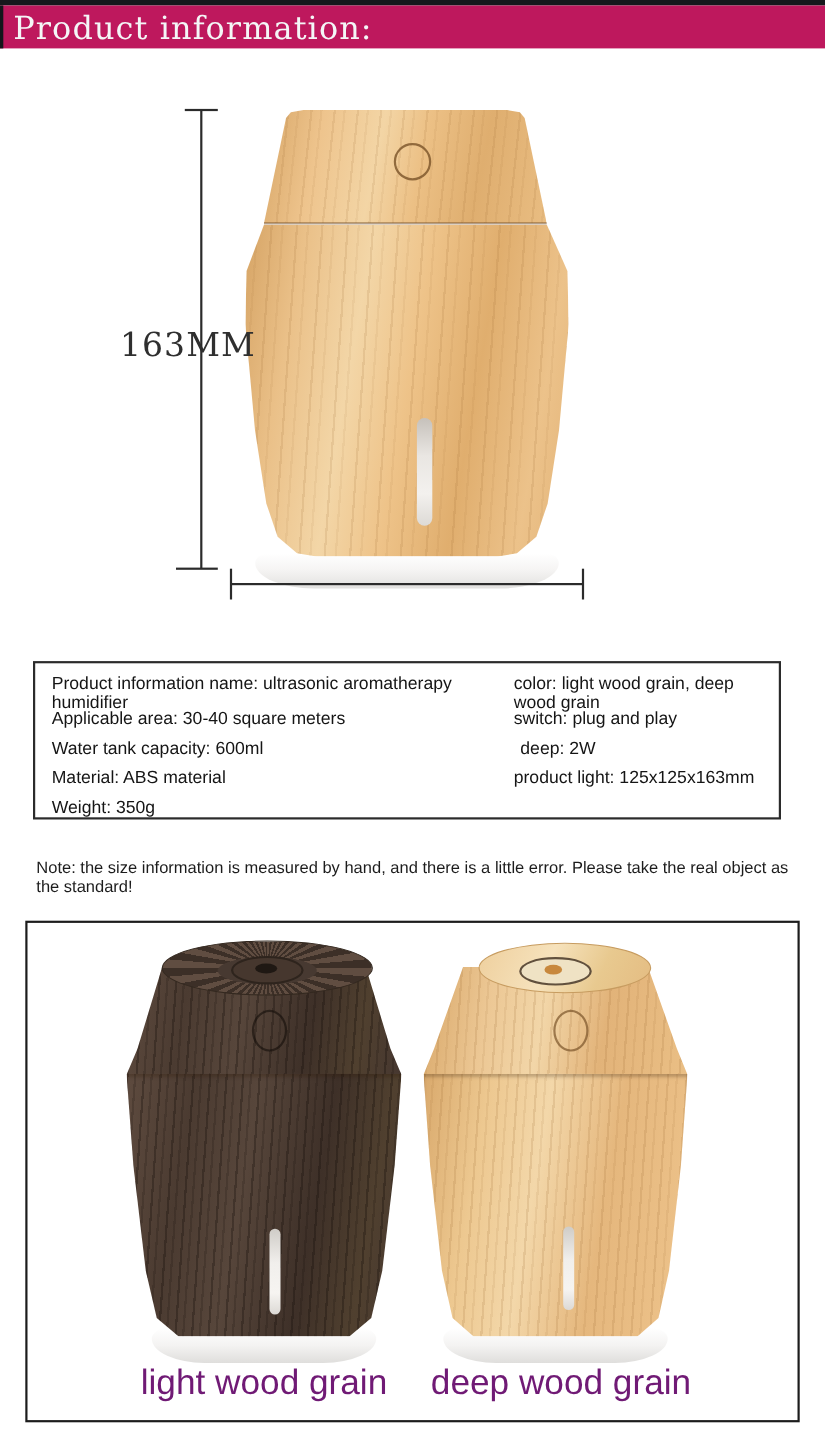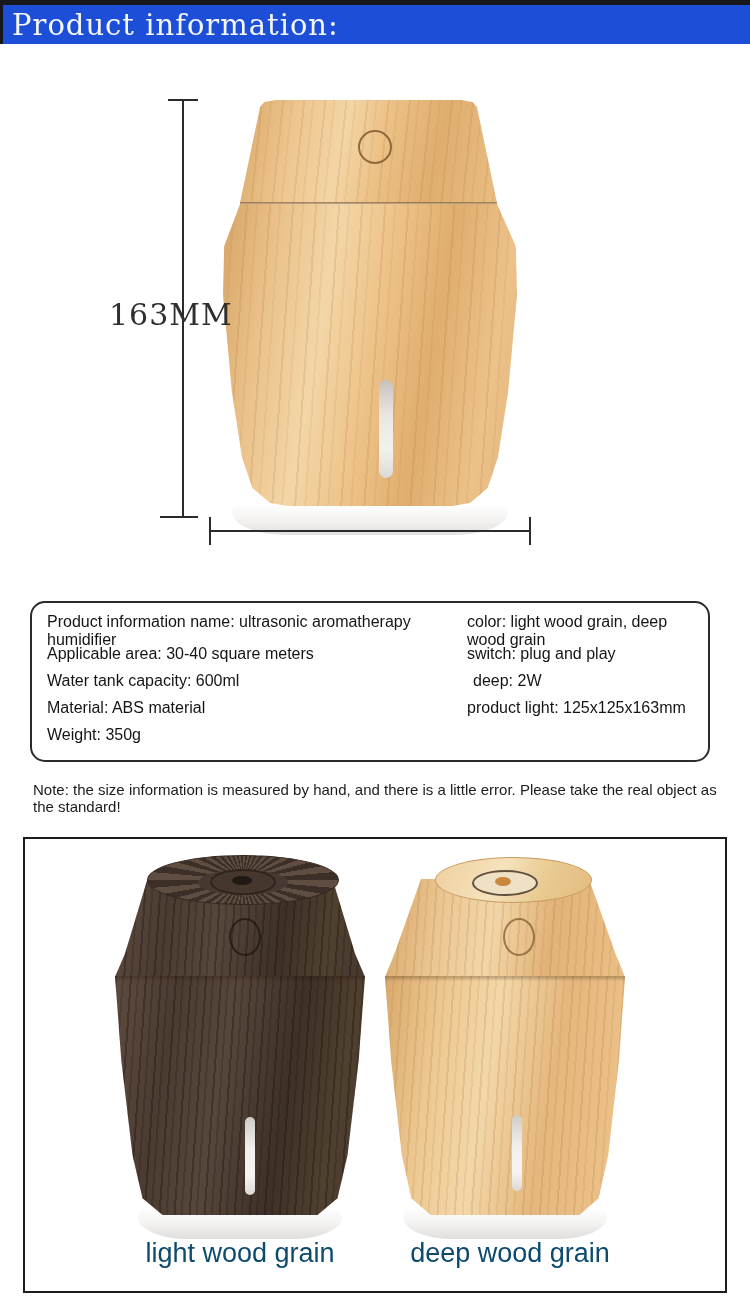--- a/index.html
+++ b/index.html
@@ -1,21 +1,21 @@
 <!DOCTYPE html>
 <html><head>
 <meta charset="utf-8">
 <style>
   html,body{margin:0;padding:0;background:#ffffff;}
   .page{position:relative;width:750px;height:1308px;background:#ffffff;overflow:hidden;
         font-family:"Liberation Sans",sans-serif;color:#1a1a1a;}
 
   
   .top-strip{position:absolute;left:0;top:0;width:750px;height:5px;background:#16181c;}
-  .header-bar{position:absolute;left:0;top:5px;width:750px;height:39px;background:#1d4ed8;
+  .header-bar{position:absolute;left:0;top:5px;width:750px;height:39px;background:#be185d;
               border-left:3px solid #14161a;box-sizing:border-box;display:flex;align-items:center;}
   .header-title{font-family:"DejaVu Serif","Liberation Serif",serif;font-size:29px;color:#f4f6f7;
                 padding-left:9px;letter-spacing:1px;font-weight:400;}
   .hero{position:absolute;left:215px;top:95px;width:310px;height:445px;}
   .hero-base{position:absolute;left:17px;top:408px;width:276px;height:32px;
              border-radius:14px 14px 60px 60px/10px 10px 26px 26px;
              background:linear-gradient(180deg,#ffffff 0%,#f6f5f4 45%,#e2e1df 100%);}
   .hero-cap{position:absolute;left:25px;top:5px;width:257px;height:103px;
             clip-path:polygon(7.8% 7%,9.5% 2%,14% 0%,86% 0%,90.5% 2%,92.2% 7%,100% 100%,0% 100%);
             background:
@@ -33,22 +33,22 @@
                border:2px solid rgba(121,83,40,.8);}
   .hero-slot{position:absolute;left:164px;top:285px;width:14px;height:98px;border-radius:7px;
              background:linear-gradient(180deg,#c6c1bb 0%,#e9e6e2 35%,#f3f1ee 70%,#dddad6 100%);}
 
   
   .dim{position:absolute;background:#2b2b2b;}
   .dim-label{position:absolute;font-family:"DejaVu Serif","Liberation Serif",serif;color:#2f2f2f;
              font-size:30px;letter-spacing:1px;}
 
   
-  .spec-box{position:absolute;left:30px;top:601px;width:680px;height:161px;box-sizing:border-box;
-            border:2px solid #2b2b2b;border-radius:15px;padding:10px 0 0 15px;}
+  .spec-box{position:absolute;left:30px;top:601px;width:680px;height:144px;box-sizing:border-box;
+            border:2px solid #2b2b2b;border-radius:0;padding:10px 0 0 15px;}
   .spec-row{display:grid;grid-template-columns:420px 1fr;height:27px;align-items:center;
             font-size:16px;color:#151515;}
   .note-line{position:absolute;left:33px;top:781px;width:700px;font-size:15px;color:#1c1c1c;}
 
   
   .variant-box{position:absolute;left:23px;top:837px;width:704px;height:456px;box-sizing:border-box;
                border:2px solid #1c1c1c;background:#ffffff;}
   .hum{position:absolute;width:250px;height:385px;}
   .hum-cap{position:absolute;left:0;top:24px;width:100%;height:98px;
            clip-path:polygon(13% 0,87% 0,96% 76%,100% 100%,0 100%,4% 76%);}
@@ -64,21 +64,21 @@
   .hum-base{position:absolute;left:23px;top:352px;width:204px;height:32px;
             border-radius:16px 16px 48px 48px/10px 10px 22px 22px;
             background:linear-gradient(180deg,#ffffff 0%,#f4f3f2 50%,#dfdedc 100%);}
 
   .dark-wood{background:
       repeating-linear-gradient(94deg, rgba(18,11,7,.30) 0 2px, rgba(255,255,255,0) 2px 7px,
                                 rgba(18,11,7,.18) 7px 9px, rgba(255,255,255,0) 9px 15px),
       linear-gradient(100deg,#5e4b3f 0%,#4b3b31 22%,#57463b 42%,#3e3028 66%,#50402f 84%,#463730 100%);}
 
   .variant-label{position:absolute;top:1238px;width:250px;text-align:center;
-                 font-size:27px;color:#0c4a6e;}
+                 font-size:32px;color:#701a75;}
 </style>
 </head>
 <body>
 
 <div class="page">
 
   <div class="top-strip"></div>
   <div class="header-bar">
     <span class="header-title">Product information:</span>
   </div>

